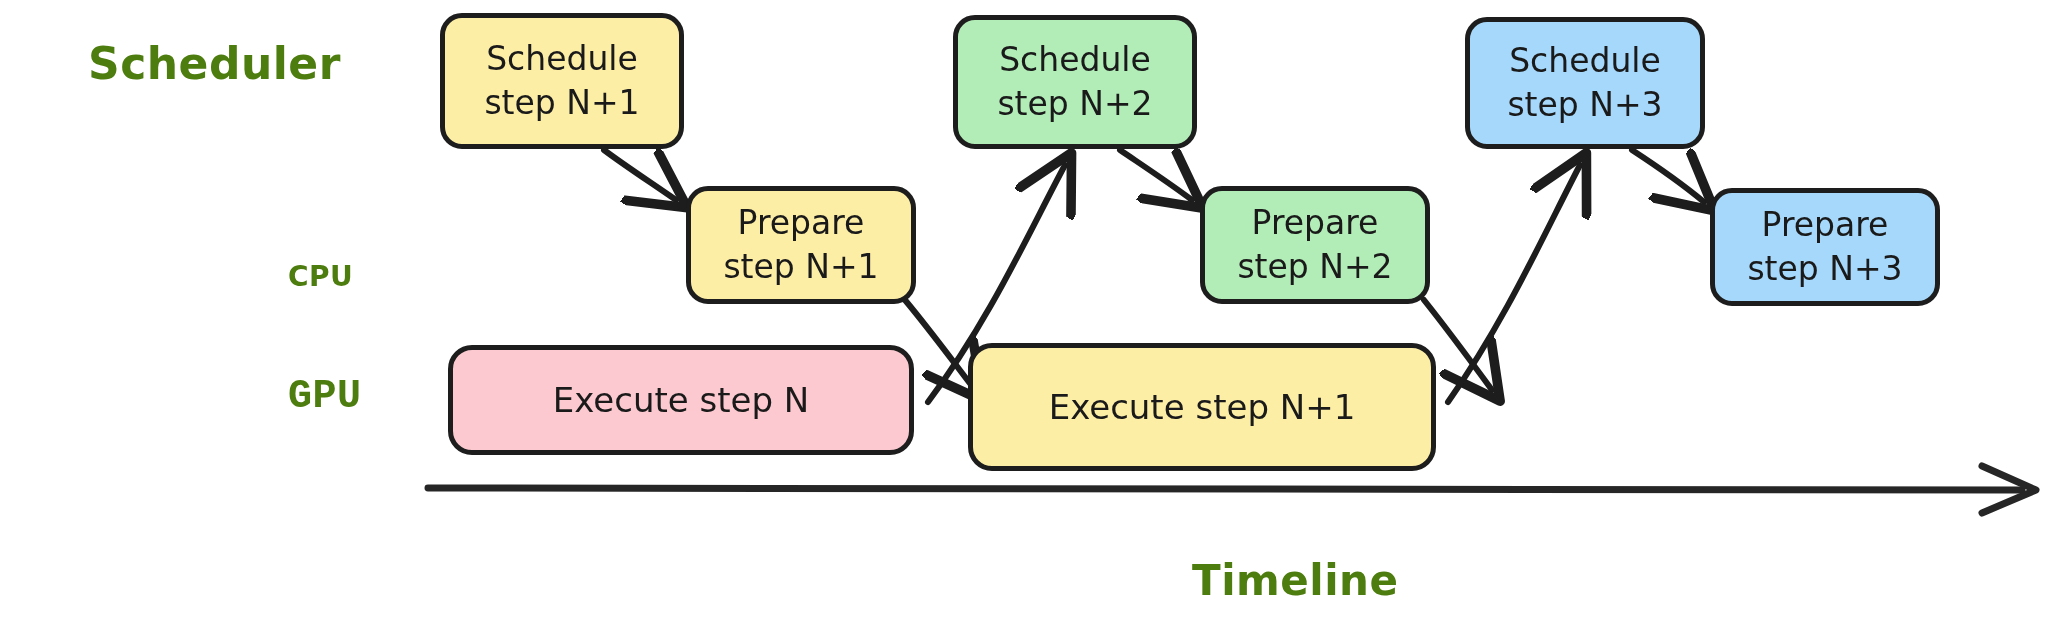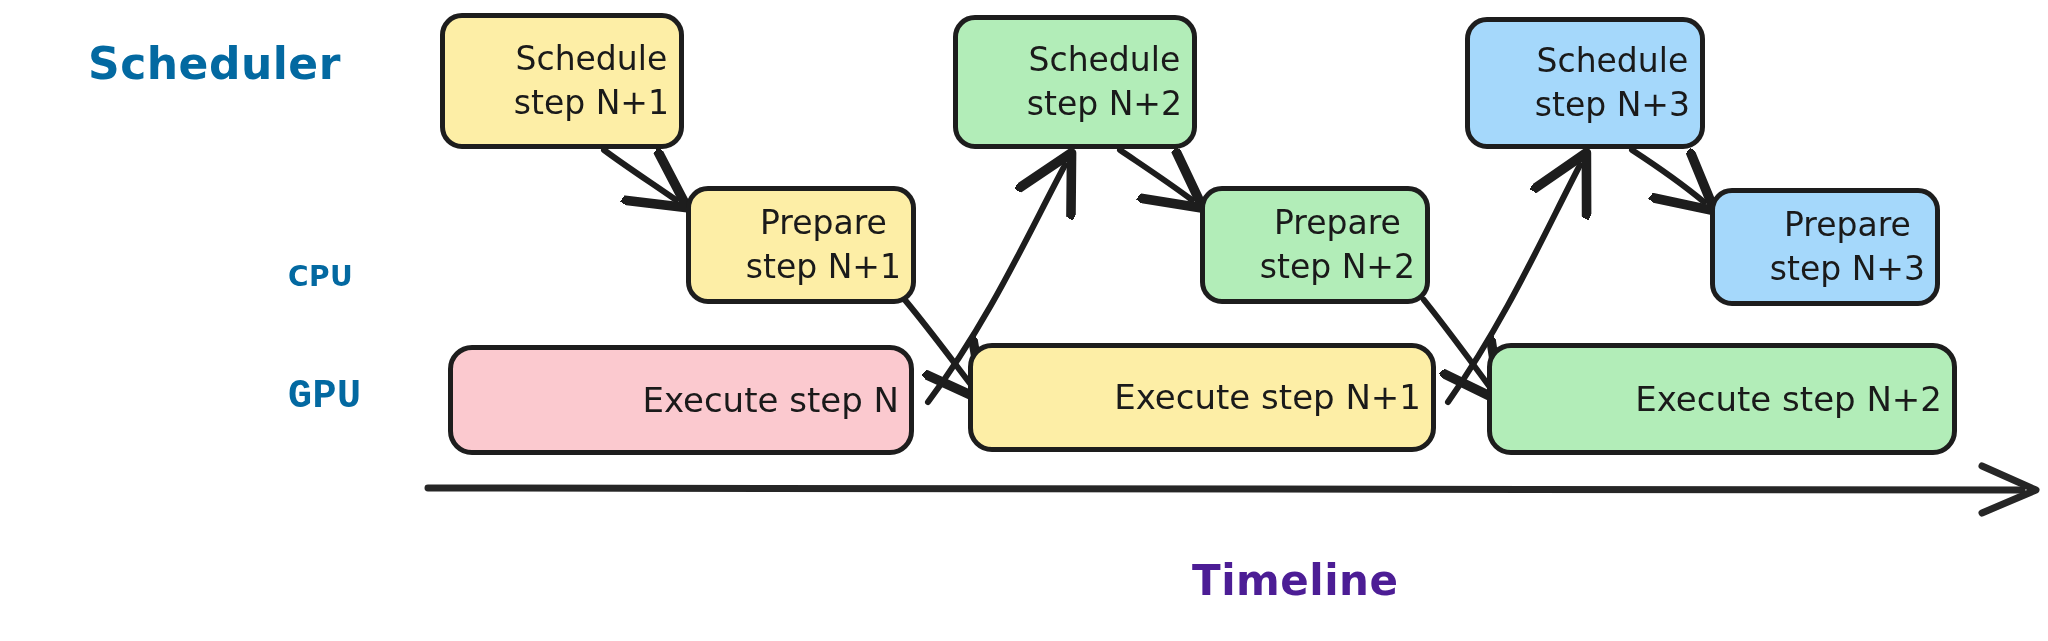--- a/index.html
+++ b/index.html
@@ -19,21 +19,21 @@
   svg.layer {
     position: absolute;
     left: 0;
     top: 0;
     width: 2048px;
     height: 641px;
     pointer-events: none;
   }
   .row-label {
     position: absolute;
-    color: #0369a1;
+    color: #4d7c0f;
     font-family: "DejaVu Sans", sans-serif;
     font-weight: 700;
     letter-spacing: 0.5px;
     white-space: nowrap;
     user-select: none;
   }
   #label-scheduler {
     left: 88px;
     top: 38px;
     font-size: 44px;
@@ -51,30 +51,30 @@
   #label-gpu {
     left: 288px;
     top: 374px;
     font-size: 40px;
     font-family: Liberation Mono, monospace;
   }
   #label-timeline {
     left: 1192px;
     top: 556px;
     font-size: 42px;
-    color: #4c1d95;
+    color: #4d7c0f;
   }
   .node {
     position: absolute;
     box-sizing: border-box;
     border: 5px solid #1d1d1d;
     border-radius: 22px;
     display: flex;
     align-items: center;
-    justify-content: flex-end;
+    justify-content: center;
     text-align: center;
     color: #1a1a1a;
     font-family: "DejaVu Sans", sans-serif;
     font-size: 33px;
     line-height: 1.32;
     font-weight: 500;
     padding: 4px 10px;
     user-select: none;
   }
   .node .txt { display: block; }
@@ -158,21 +158,18 @@
     <div>
       <span class="txt">Prepare</span>
       <span class="txt">step N+3</span>
     </div>
   </div>
 
   <div class="node wide fill-pink" style="left:448px; top:345px; width:466px; height:110px;">
     <span class="txt">Execute step N</span>
   </div>
 
-  <div class="node wide fill-yellow" style="left:968px; top:343px; width:468px; height:109px;">
+  <div class="node wide fill-yellow" style="left:968px; top:343px; width:468px; height:128px;">
     <span class="txt">Execute step N+1</span>
   </div>
 
-  <div class="node wide fill-green" style="left:1487px; top:343px; width:470px; height:112px;">
-    <span class="txt">Execute step N+2</span>
-  </div>
 
 </div>
 
 </body></html>

